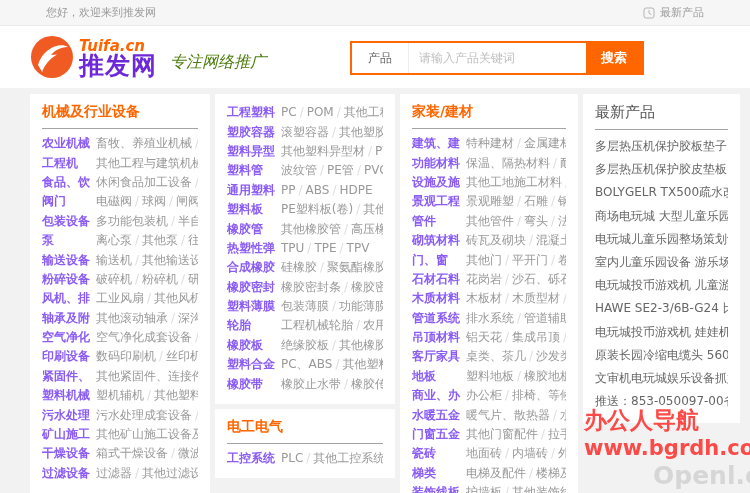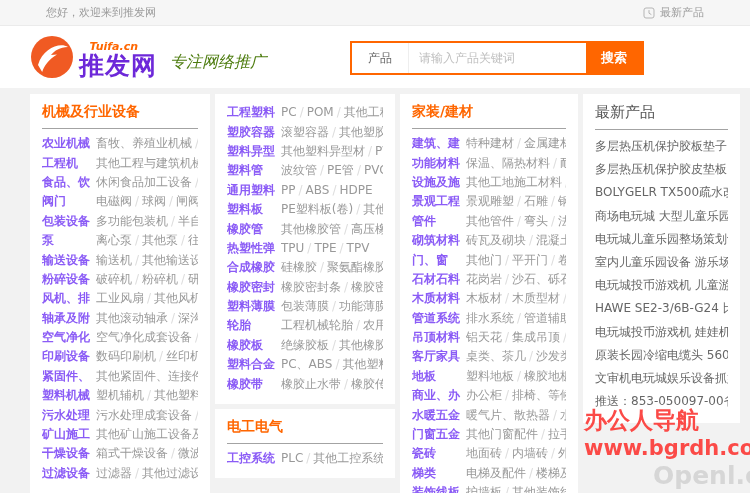--- a/index.html
+++ b/index.html
@@ -7,21 +7,21 @@
        font-family:"DejaVu Sans","Liberation Sans",sans-serif;}
   
   .topbar{height:25px;background:#f6f6f6;border-bottom:1px solid #ebebeb;display:flex;
           justify-content:space-between;align-items:center;padding:0 46px;font-size:11px;color:#9a9a9a}
   .topbar-right{display:flex;align-items:center;gap:5px;color:#9a9a9a;cursor:pointer;text-decoration:none}
   
   .header{height:62px;background:#fff;display:flex;align-items:center;padding:0 30px;position:relative}
   .logo{display:flex;align-items:flex-end;cursor:pointer}
   .logo-mark{width:44px;height:44px;flex:none}
   .logo-stack{margin-left:5px;display:flex;flex-direction:column;align-items:flex-end}
-  .logo-domain{color:#f60;font-size:11px;font-weight:bold;font-style:italic;line-height:11px;margin-right:19px}
+  .logo-domain{color:#f60;font-size:15px;font-weight:bold;font-style:italic;line-height:11px;margin-right:12px}
   .logo-brand{font-size:25px;font-weight:bold;color:#6d28d9;line-height:27px;letter-spacing:1px}
   .slogan{font-size:16px;color:#4d7c0f;font-style:italic;margin-left:13px;margin-bottom:6px;
           font-family:"DejaVu Serif","Liberation Serif",serif}
   .search{position:absolute;left:350px;top:15px;width:294px;height:34px;box-sizing:border-box;
           border:2px solid #f60;background:#fff;display:flex}
   .search-cat{width:56px;display:flex;align-items:center;justify-content:center;font-size:12px;
               color:#666;border-right:1px solid #eee;cursor:pointer}
   .search-input{flex:1;min-width:0;border:0;outline:0;padding:0 10px;font-size:12px;color:#333;background:#fff}
   .search-input::placeholder{color:#bfbfbf}
   .search-btn{width:56px;background:#f60;color:#fff;border:0;font-size:13px;font-weight:bold;cursor:pointer}

